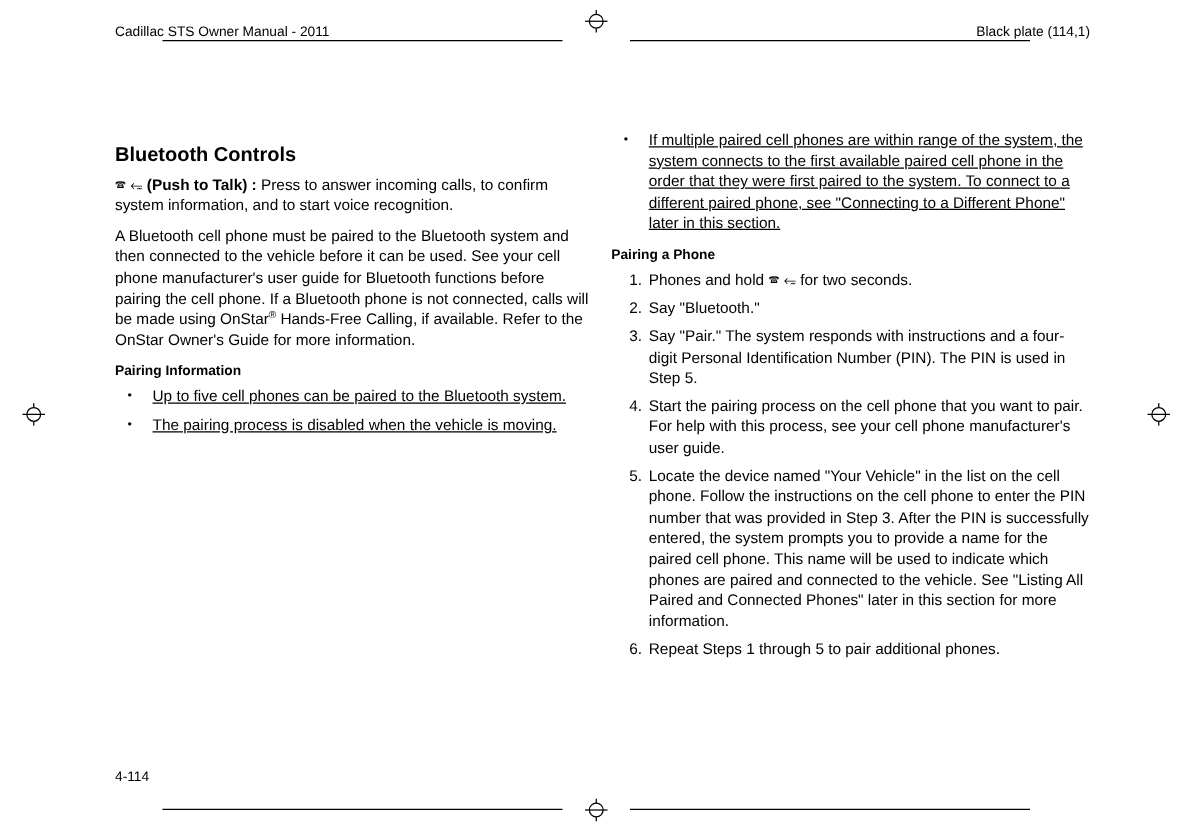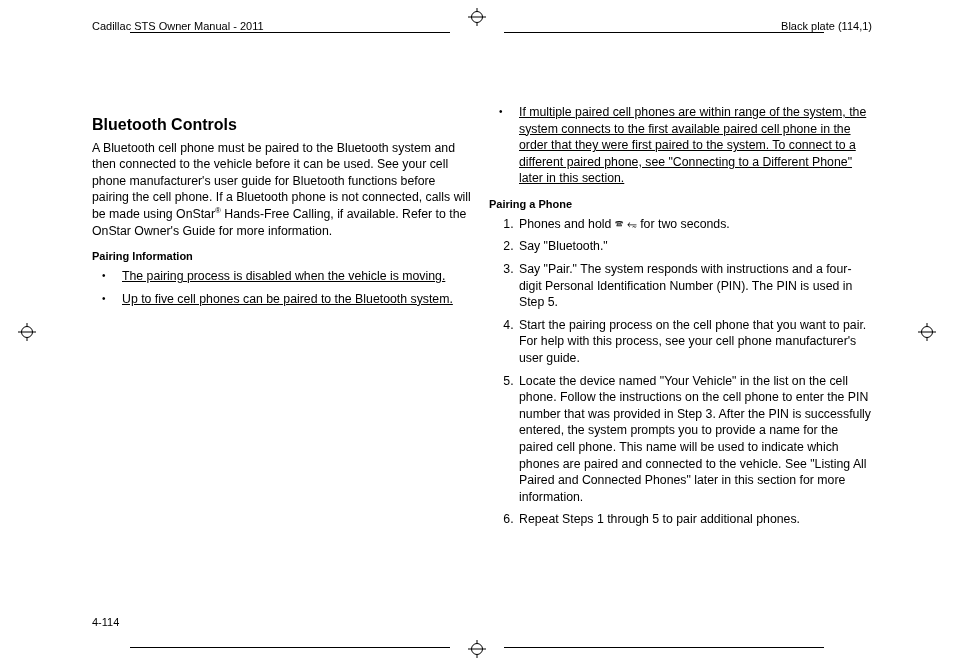--- a/index.html
+++ b/index.html
@@ -156,31 +156,34 @@
   <span class="left">Cadillac STS Owner Manual - 2011</span>
   <span class="right">Black plate (114,1)</span>
 </div>
 
 <div class="page-body">
 
   <div class="col">
     <h2 class="sec">Bluetooth Controls</h2>
 
 
+    <p>
+      <span class="glyph">🕿 ⥳</span><b> (Push to Talk) : </b><span>Press to answer incoming calls, to confirm system information, and to start voice recognition.</span>
+    </p>
 
 
     <p>
       <span>A Bluetooth cell phone must be paired to the Bluetooth system and then connected to the vehicle before it can be used. See your cell phone manufacturer's user guide for Bluetooth functions before pairing the cell phone. If a Bluetooth phone is not connected, calls will be made using OnStar</span><sup>®</sup><span> Hands-Free Calling, if available. Refer to the OnStar Owner's Guide for more information.</span>
     </p>
 
     <h3 class="sub">Pairing Information</h3>
 
     <ul class="bullets">
+      <li>Up to five cell phones can be paired to the Bluetooth system.</li>
       <li>The pairing process is disabled when the vehicle is moving.</li>
-      <li>Up to five cell phones can be paired to the Bluetooth system.</li>
     </ul>
   </div>
 
   <div class="col">
     <ul class="bullets" style="margin-top:0;">
       <li>If multiple paired cell phones are within range of the system, the system connects to the first available paired cell phone in the order that they were first paired to the system. To connect to a different paired phone, see "Connecting to a Different Phone" later in this section.</li>
     </ul>
 
     <h3 class="sub">Pairing a Phone</h3>
 

